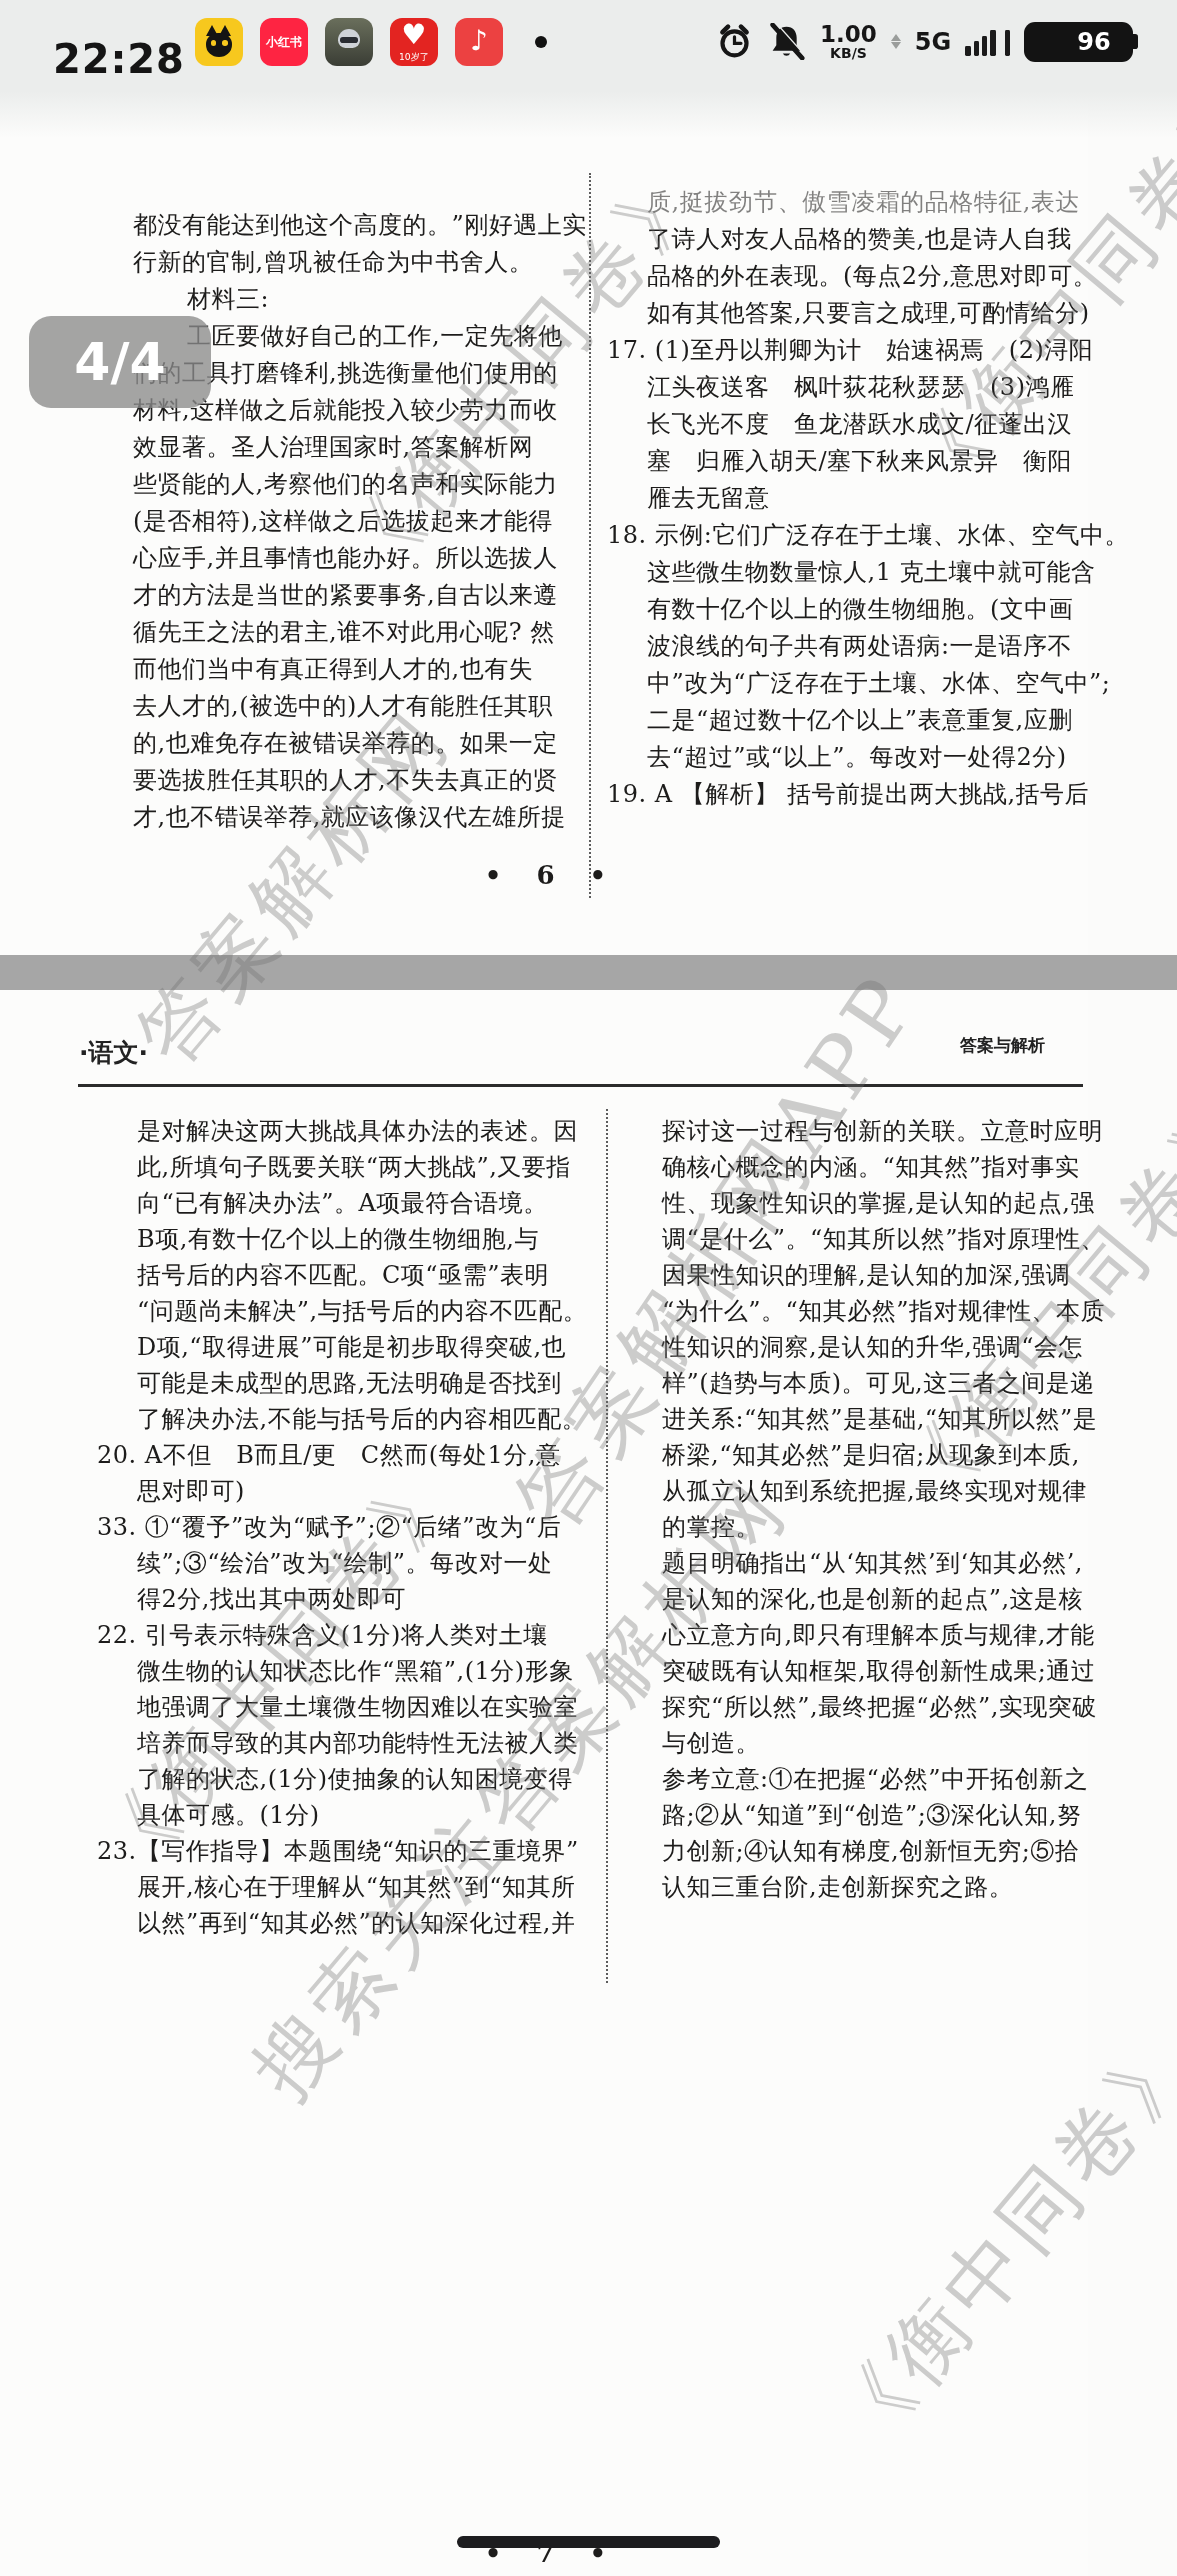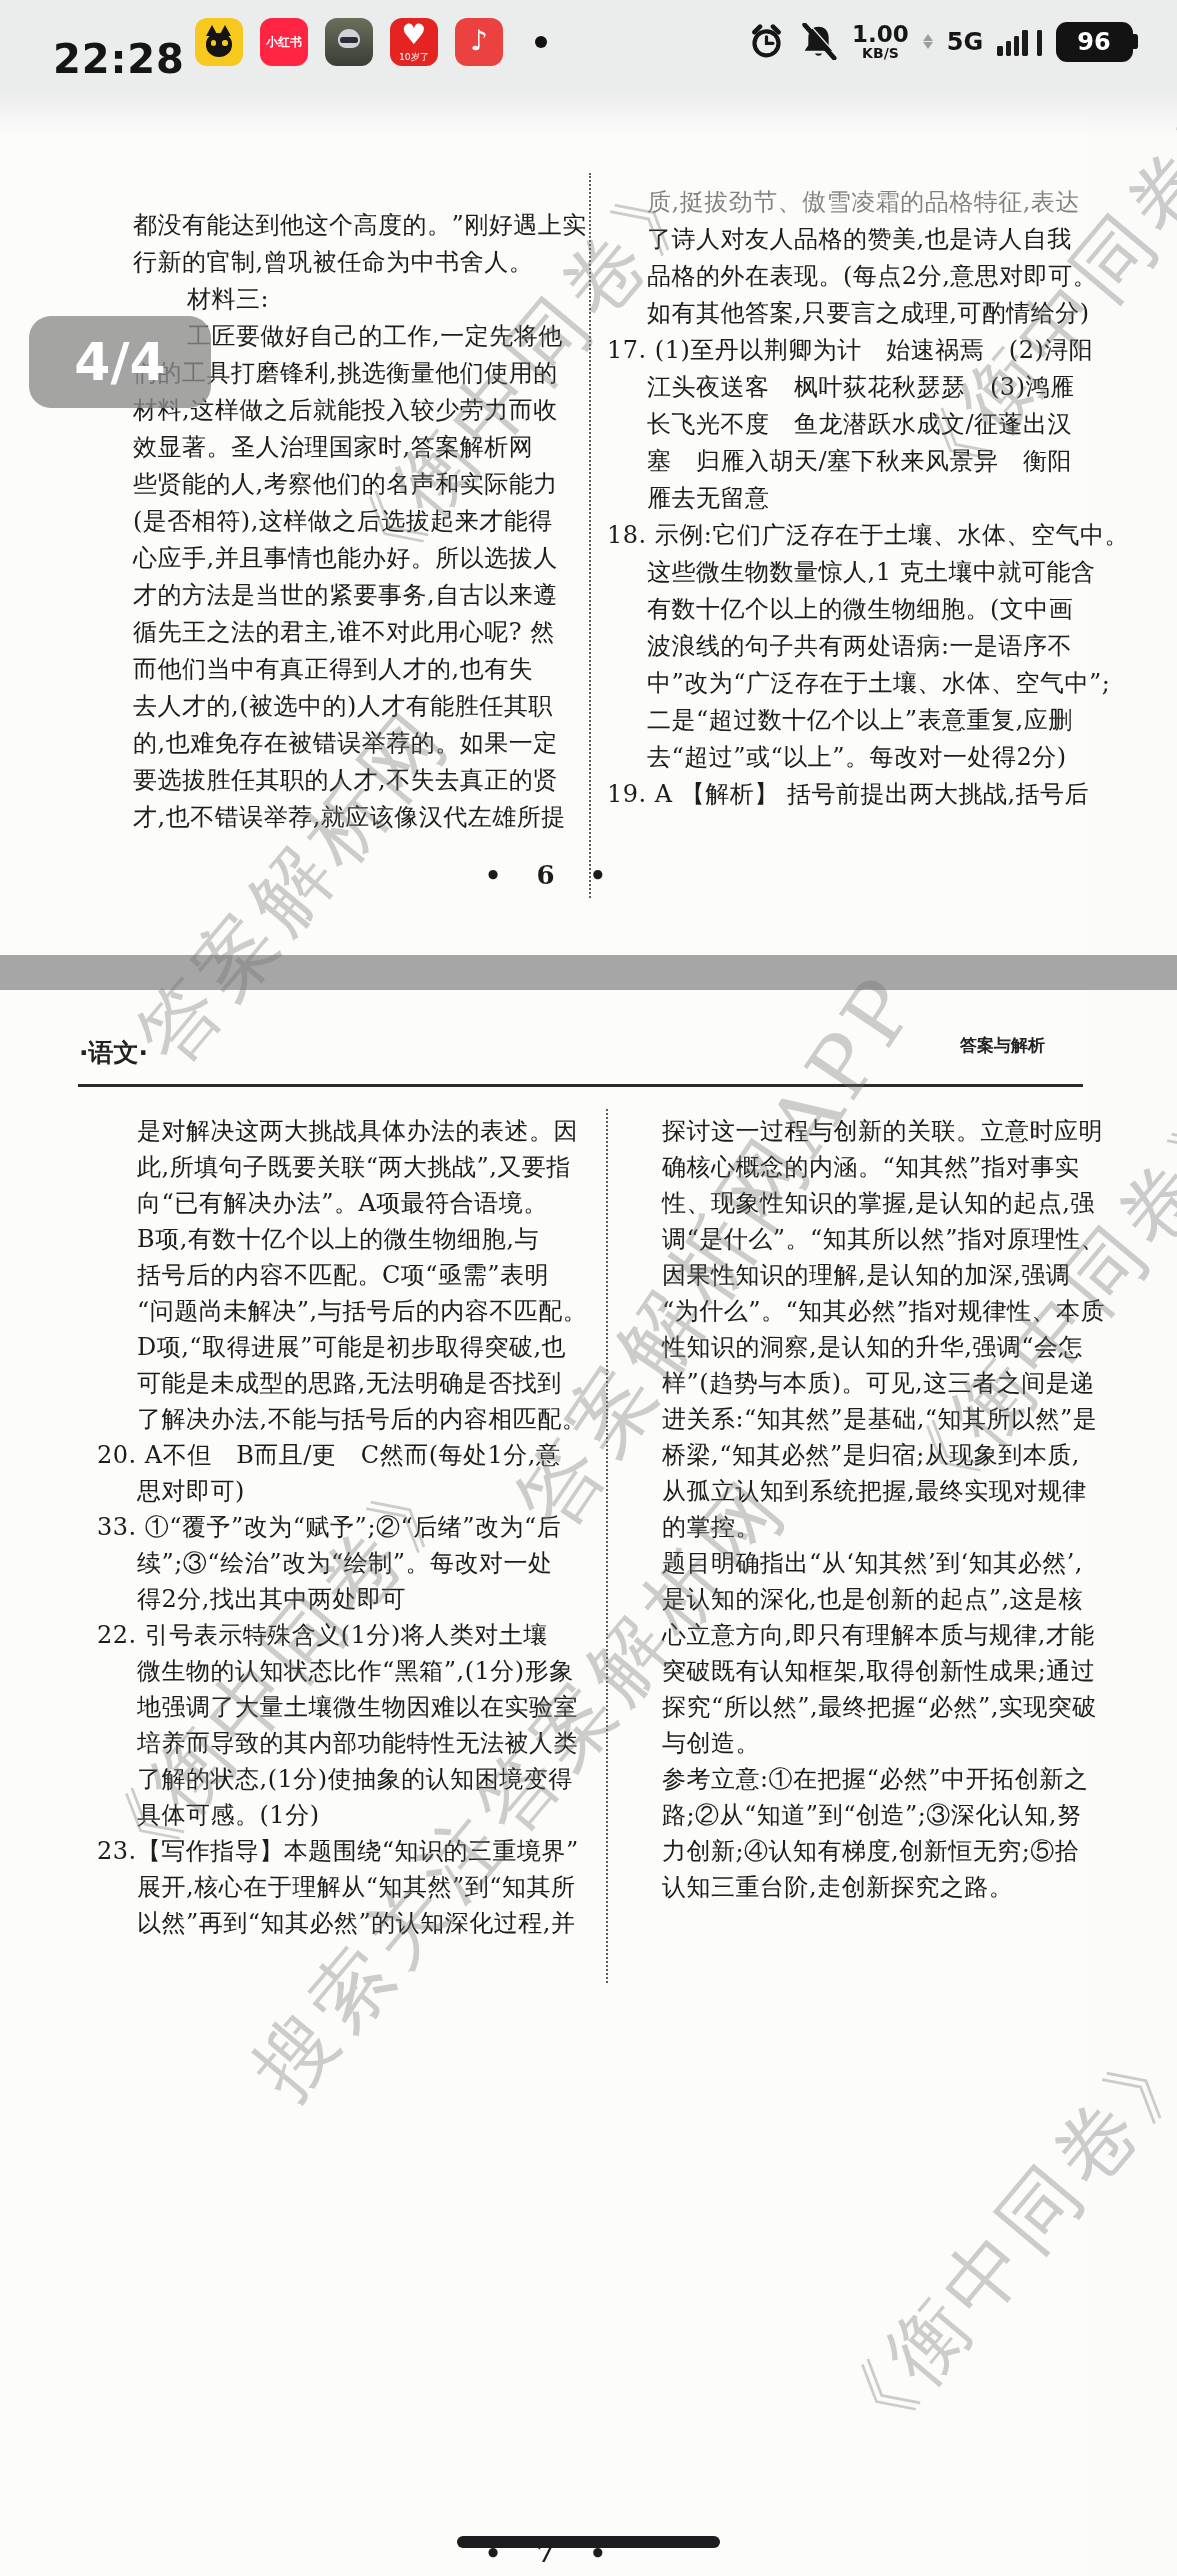--- a/index.html
+++ b/index.html
@@ -29,21 +29,21 @@
   .sb-speed .u{font-size:14px;font-weight:bold;line-height:14.7px;}
   .sb-arrows{display:flex;flex-direction:column;gap:1.8px;align-items:center;}
   .tri{width:0;height:0;border-left:5.5px solid transparent;border-right:5.5px solid transparent;}
   .tri.up{border-bottom:7.4px solid #9a9d9b;}
   .tri.down{border-top:7.4px solid #9a9d9b;}
   .sb-5g{font-size:24px;font-weight:bold;color:#161616;}
   .sig{display:flex;align-items:flex-end;gap:2.8px;height:28px;}
   .sig .b{width:5.5px;background:#1b1b1b;border-radius:1.4px;}
   .sig .gap{width:3.7px;}
   .battery{width:77px;height:40px;background:#131313;border-radius:11px;color:#fff;
-           font-size:24px;font-weight:bold;display:flex;align-items:center;justify-content:center;}
+           font-size:24px;font-weight:bold;display:flex;align-items:center;justify-content:center;padding-left:32px;}
   .bat-nub{width:4.6px;height:14.7px;background:#131313;border-radius:0 2.8px 2.8px 0;margin-left:-11px;}
 
   
   .doc{position:absolute;left:0;top:83px;width:1088px;height:2493px;background:#fcfcfb;z-index:1;}
   .fade-top{position:absolute;left:0;top:81px;width:1178px;height:57px;z-index:8;
             background:linear-gradient(#ebedec 18%,rgba(235,237,236,0));pointer-events:none;}
   .col{position:absolute;z-index:3;}
   .line{white-space:nowrap;color:#1d1c1b;font-family:"DejaVu Serif","Liberation Serif",serif;
         font-size:24px;letter-spacing:0.5px;}
   .c6 .line{height:37px;line-height:37px;}

